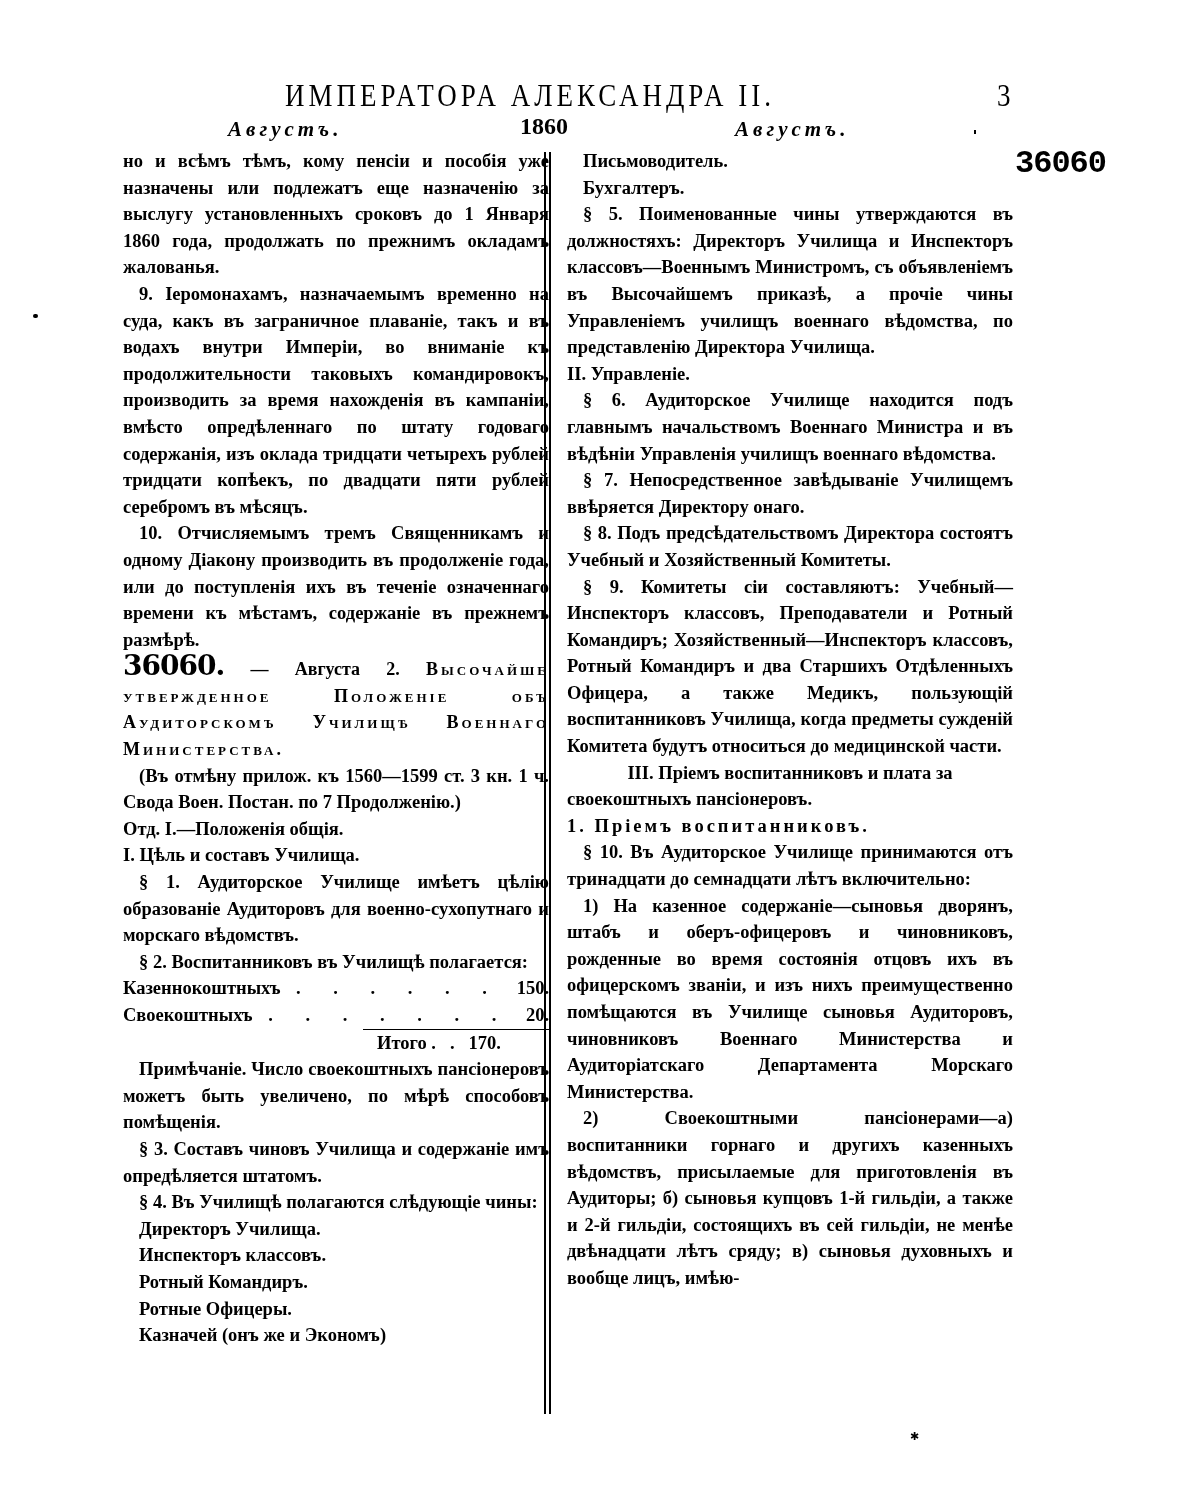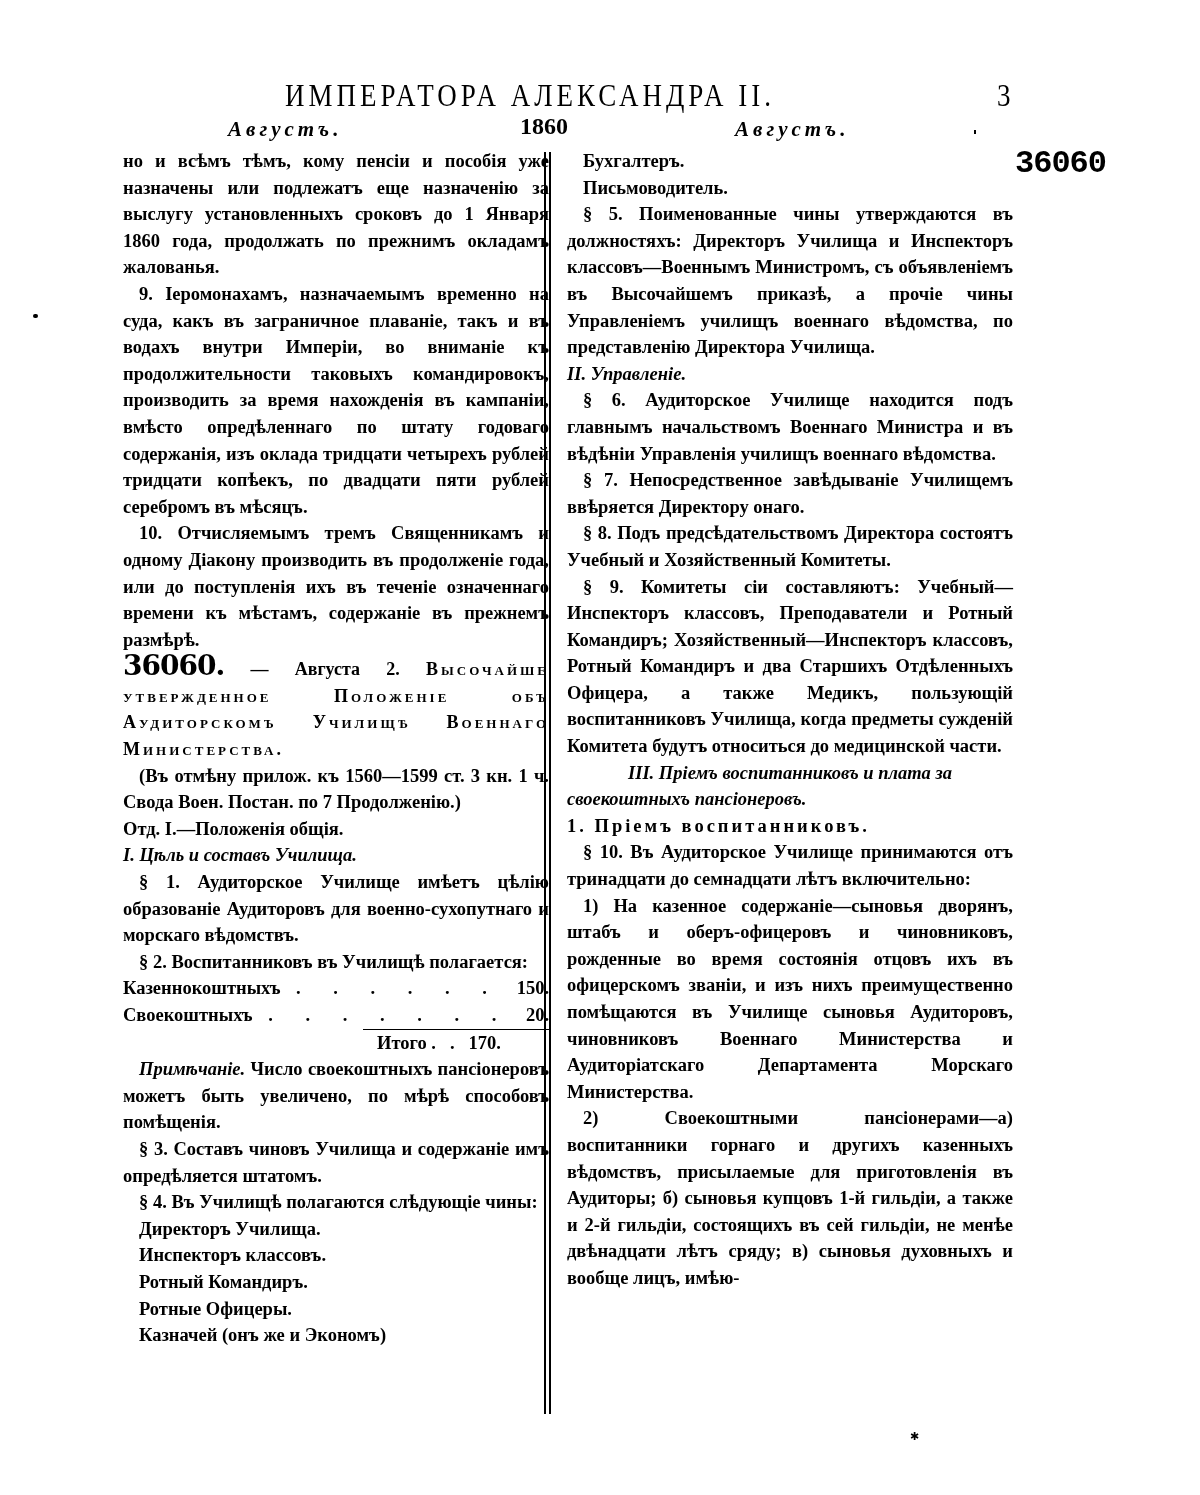--- a/index.html
+++ b/index.html
@@ -19,21 +19,21 @@
     .col-divider { position: absolute; left: 544px; top: 152px; width: 2px; height: 1262px; background: #000; }
     .col-divider2 { position: absolute; left: 549px; top: 152px; width: 2px; height: 1262px; background: #000; }
 
     .col { position: absolute; top: 148px; font-family: "Liberation Serif", serif; font-weight: bold; font-size: 18.5px; line-height: 26.6px; }
     .col-left { left: 123px; width: 426px; }
     .col-right { left: 567px; width: 446px; }
 
     .p { text-align: justify; text-align-last: left; margin: 0; }
     .p.indent { text-indent: 16px; }
     .center { text-align: center; }
-    .italic { font-style: italic; }
+    .italic { }
     .spaced { letter-spacing: 3px; }
     .decree-head { font-size: 18px; }
     .decree-num { font-family: "DejaVu Serif", serif; font-size: 28px; font-weight: bold; letter-spacing: -1px; }
     .smallcaps { font-variant: small-caps; letter-spacing: 3px; }
     .list-item { padding-left: 0; margin: 0; }
 
     .count-row { display: flex; justify-content: flex-start; gap: 8px; }
     .count-row .dots { flex: 1; text-align: center; letter-spacing: 14px; }
     .total-row { display: flex; justify-content: flex-start; border-top: 1.5px solid #000; margin-left: 240px; }
     .total-row span { margin-left: 14px; }
@@ -96,22 +96,22 @@
     <p class="p indent">§ 4. Въ Училищѣ полагаются слѣдующіе чины:</p>
 
     <p class="p indent list-item">Директоръ Училища.</p>
     <p class="p indent list-item">Инспекторъ классовъ.</p>
     <p class="p indent list-item">Ротный Командиръ.</p>
     <p class="p indent list-item">Ротные Офицеры.</p>
     <p class="p indent list-item">Казначей (онъ же и Экономъ)</p>
   </div>
 
   <div class="col col-right">
+    <p class="p indent list-item">Письмоводитель.</p>
     <p class="p indent list-item">Бухгалтеръ.</p>
-    <p class="p indent list-item">Письмоводитель.</p>
     <p class="p indent">§ 5. Поименованные чины утверждаются въ должностяхъ: Директоръ Училища и Инспекторъ классовъ—Военнымъ Министромъ, съ объявленіемъ въ Высочайшемъ приказѣ, а прочіе чины Управленіемъ училищъ военнаго вѣдомства, по представленію Директора Училища.</p>
     <p class="p center italic">II. Управленіе.</p>
     <p class="p indent">§ 6. Аудиторское Училище находится подъ главнымъ начальствомъ Военнаго Министра и въ вѣдѣніи Управленія училищъ военнаго вѣдомства.</p>
     <p class="p indent">§ 7. Непосредственное завѣдываніе Училищемъ ввѣряется Директору онаго.</p>
     <p class="p indent">§ 8. Подъ предсѣдательствомъ Директора состоятъ Учебный и Хозяйственный Комитеты.</p>
     <p class="p indent">§ 9. Комитеты сіи составляютъ: Учебный—Инспекторъ классовъ, Преподаватели и Ротный Командиръ; Хозяйственный—Инспекторъ классовъ, Ротный Командиръ и два Старшихъ Отдѣленныхъ Офицера, а также Медикъ, пользующій воспитанниковъ Училища, когда предметы сужденій Комитета будутъ относиться до медицинской части.</p>
     <p class="p center italic">III. Пріемъ воспитанниковъ и плата за своекоштныхъ пансіонеровъ.</p>
     <p class="p center spaced">1. Пріемъ воспитанниковъ.</p>
     <p class="p indent">§ 10. Въ Аудиторское Училище принимаются отъ тринадцати до семнадцати лѣтъ включительно:</p>
     <p class="p indent">1) На казенное содержаніе—сыновья дворянъ, штабъ и оберъ-офицеровъ и чиновниковъ, рожденные во время состоянія отцовъ ихъ въ офицерскомъ званіи, и изъ нихъ преимущественно помѣщаются въ Училище сыновья Аудиторовъ, чиновниковъ Военнаго Министерства и Аудиторіатскаго Департамента Морскаго Министерства.</p>

